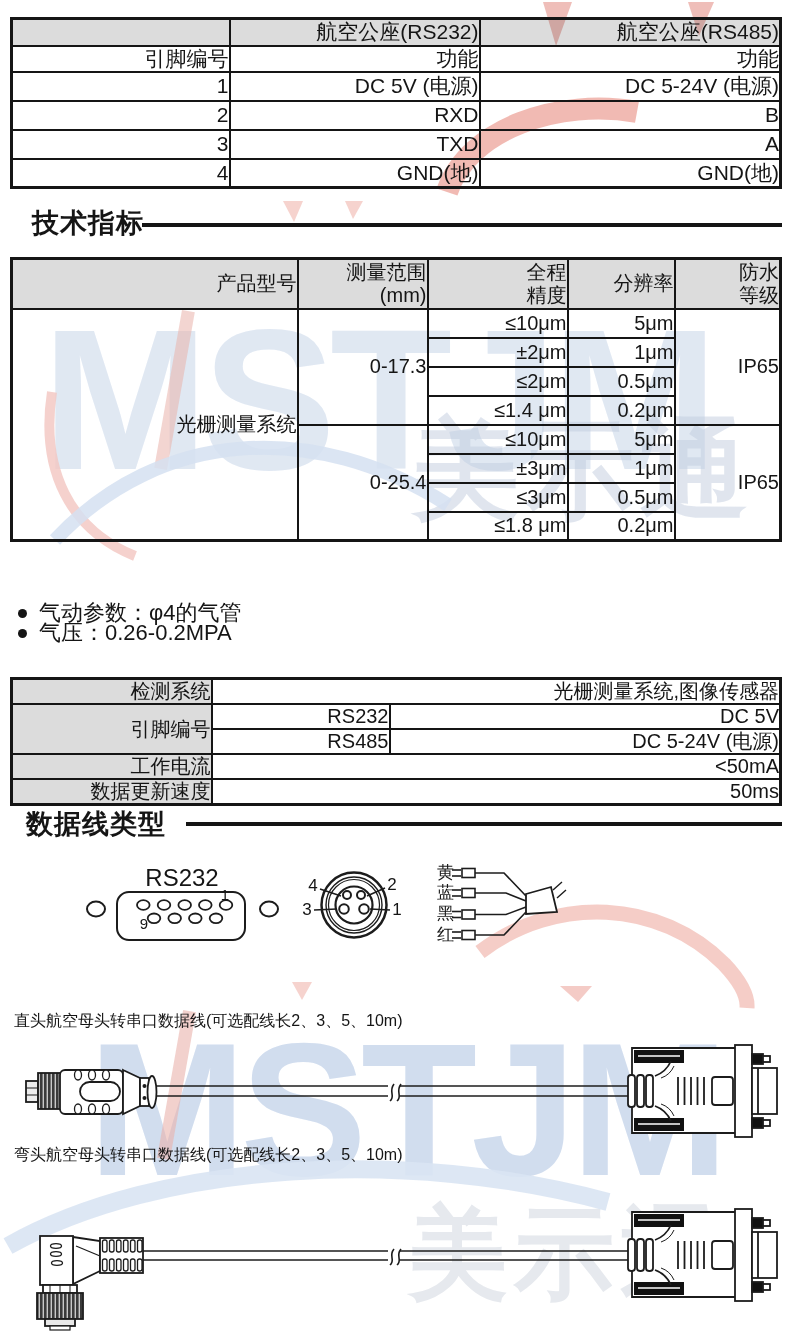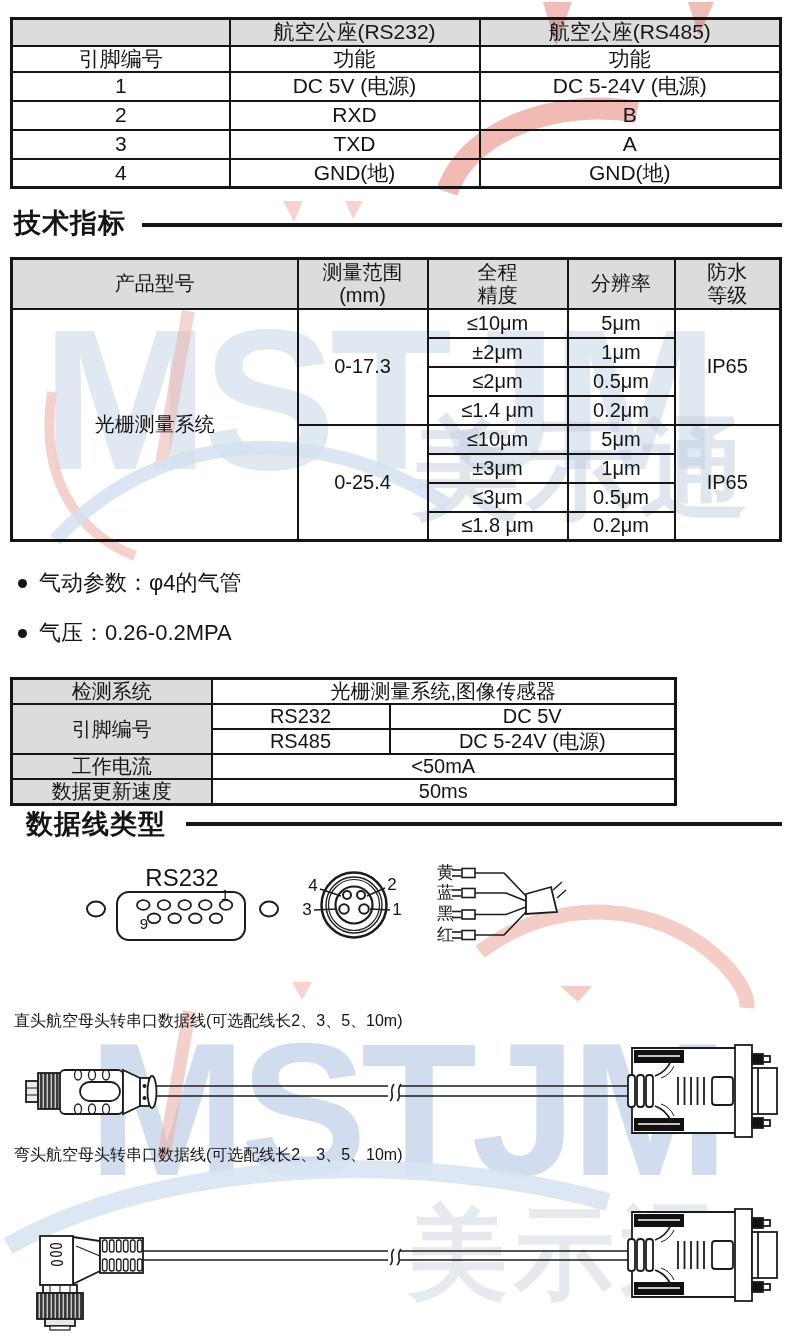--- a/index.html
+++ b/index.html
@@ -2,21 +2,21 @@
 <html><head>
 <meta charset="utf-8">
 <style>
   html,body{margin:0;padding:0}
   body{width:790px;height:1340px;position:relative;background:#fff;
        font-family:"Liberation Sans","DejaVu Sans",sans-serif;color:#151515;overflow:hidden}
   .layer{position:absolute;z-index:2}
   .wm{position:absolute;z-index:1;pointer-events:none;font-weight:bold;white-space:nowrap;
       font-family:"Liberation Sans","DejaVu Sans",sans-serif}
   table.t{border-collapse:collapse;table-layout:fixed;border:3px solid #151515;background:transparent}
-  .t td{border:2px solid #151515;text-align:center;vertical-align:middle;padding:0;overflow:hidden;line-height:1.15}
+  .t td{border:2px solid #151515;text-align:right;vertical-align:middle;padding:0;overflow:hidden;line-height:1.15}
   .hd{background:rgba(60,60,60,0.18)}
   .pre{white-space:pre-line}
   .f21{font-size:21px}.f20{font-size:20px}
   .sec-title{font-size:27px;font-weight:bold;letter-spacing:1px;line-height:33px}
   .rule{height:4px;background:#151515}
   .bullet{display:flex;align-items:center;font-size:22px;height:30px}
   .dot{width:9px;height:9px;border-radius:50%;background:#151515;margin-right:12px;flex:none}
   .cable-title{font-size:16px;line-height:30px}
   .shift{padding-left:212px}
   svg{display:block}
@@ -118,21 +118,21 @@
     <td>A</td>
   </tr>
   <tr style="height:29px">
     <td>4</td>
     <td>GND(地)</td>
     <td>GND(地)</td>
   </tr>
 </tbody>
   </table>
 
-<div class="layer sec-title" style="left:14px;top:207px">技术指标</div>
+<div class="layer sec-title" style="left:32px;top:207px">技术指标</div>
 <div class="layer rule" style="left:142px;top:223px;width:640px"></div>
 
 <table class="t f20 layer" style="left:10px;top:257px;width:772px">
   <colgroup>
       <col style="width:286px">
       <col style="width:130px">
       <col style="width:140px">
       <col style="width:107px">
       <col>
     </colgroup>
@@ -180,30 +180,30 @@
     <td>≤3μm</td>
     <td>0.5μm</td>
   </tr>
   <tr style="height:29px">
     <td>≤1.8 μm</td>
     <td>0.2μm</td>
   </tr>
 </tbody>
   </table>
 
-<div class="layer bullet" style="left:18px;top:568px">
+<div class="layer bullet" style="left:18px;top:598px">
   <span class="dot"></span>
   <span>气动参数：φ4的气管</span>
 </div>
 <div class="layer bullet" style="left:18px;top:618px">
   <span class="dot"></span>
   <span>气压：0.26-0.2MPA</span>
 </div>
 
-<table class="t f20 layer" style="left:10px;top:677px;width:667px">
+<table class="t f20 layer" style="left:10px;top:677px;width:772px">
   <colgroup>
       <col style="width:200px">
       <col style="width:178px">
       <col>
     </colgroup>
   <tbody>
       <tr style="height:23px">
     <td class="hd">检测系统</td>
     <td colspan="2" class="shift">光栅测量系统,图像传感器</td>
   </tr>

